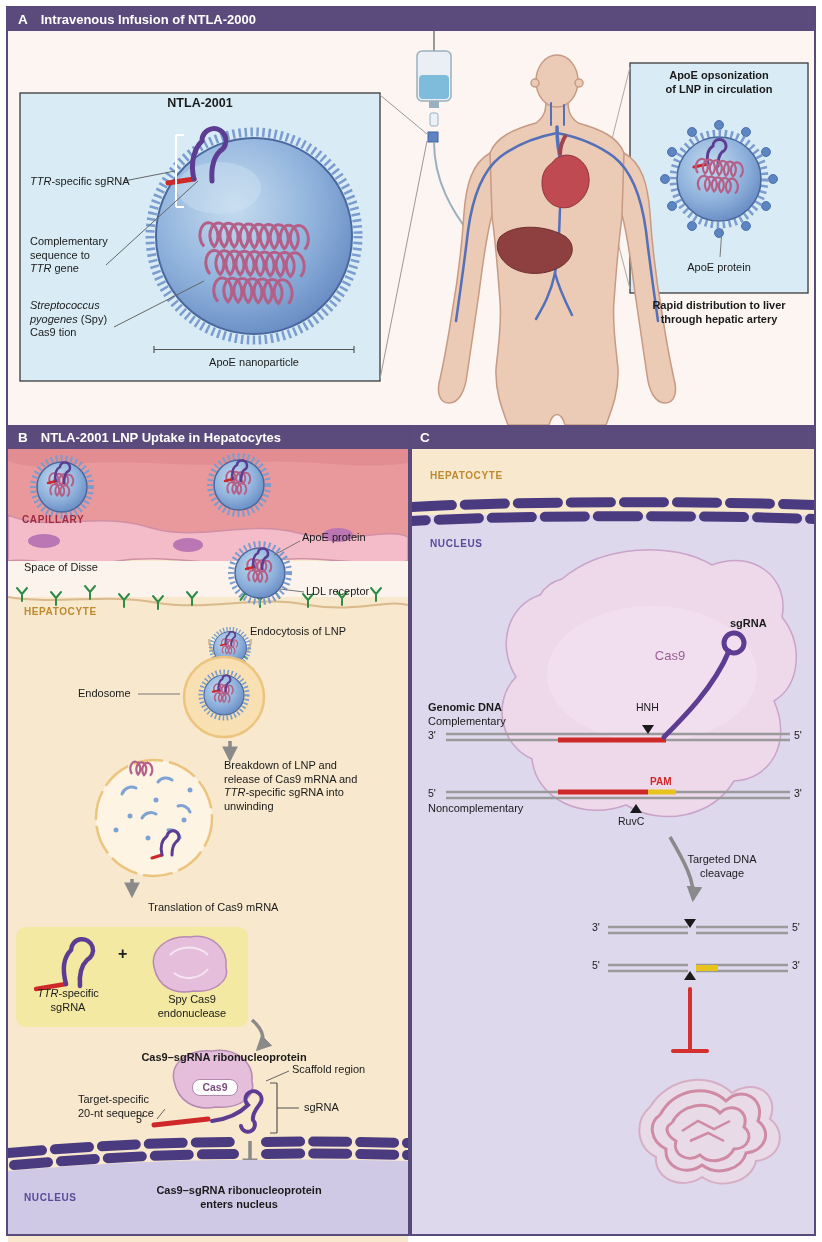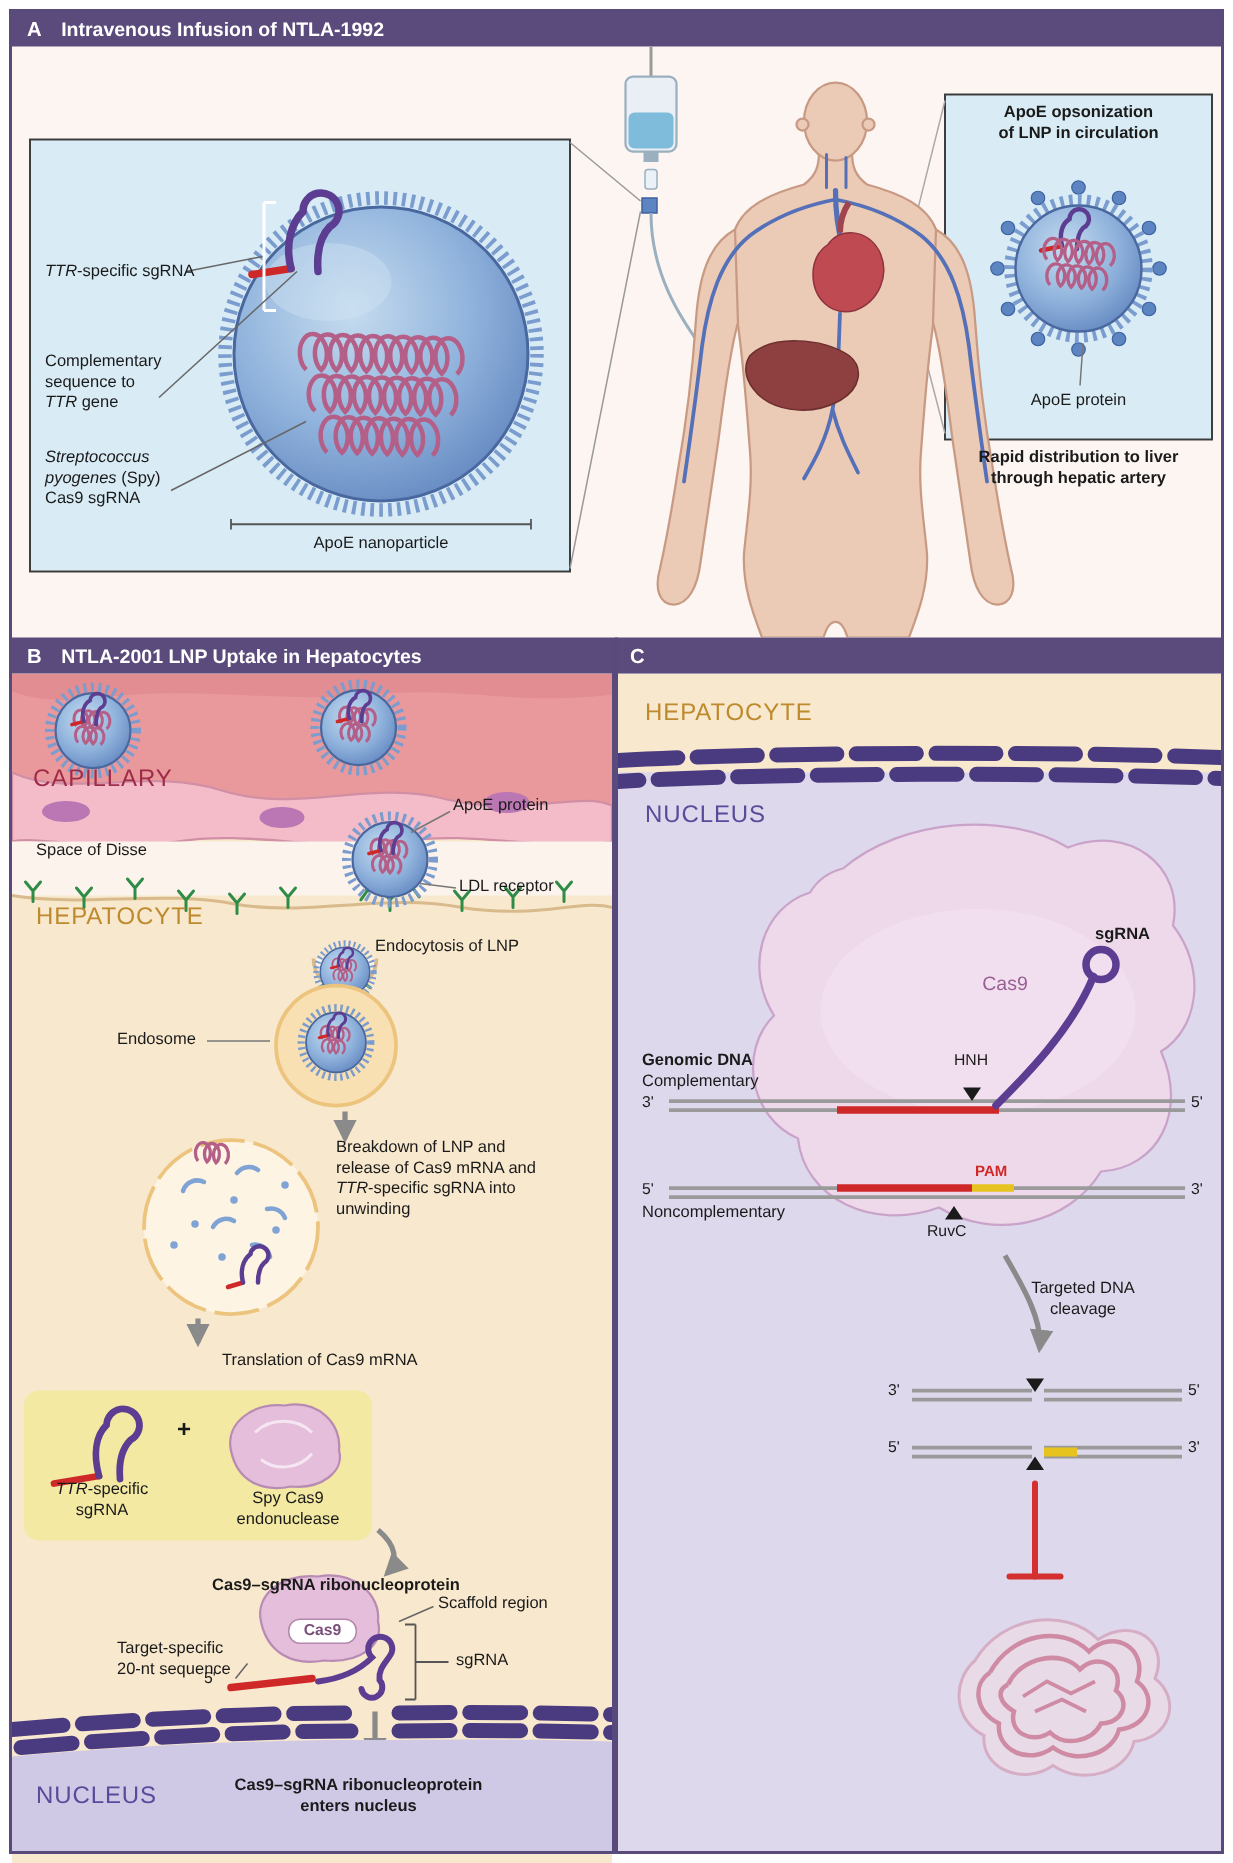--- a/index.html
+++ b/index.html
@@ -8,32 +8,32 @@
   .page{position:relative;width:822px;height:1242px;background:#fff;overflow:hidden}
   .frame{position:absolute;left:6px;top:6px;width:810px;height:1230px;border:2px solid #584a7a;pointer-events:none;z-index:9}
   .hdr{position:absolute;background:#5b4a7c;color:#fff;display:flex;align-items:center;padding-left:10px;font-size:13px;font-weight:bold;z-index:4}
   .hletter{margin-right:13px;font-size:13.5px}
   .panel{position:absolute;overflow:hidden}
   .panel>svg{position:absolute;left:0;top:0;z-index:2}
   .lbl{position:absolute;font-size:11px;line-height:13.5px;white-space:pre-line;z-index:3}
   .b{font-weight:bold}
   .ctr{text-align:center}
   .it{font-style:italic}
-  .region{font-weight:normal;font-size:16px;letter-spacing:.6px}
+  .region{font-weight:bold;font-size:10px;letter-spacing:.6px}
   .prime{font-size:10.5px}
   .pill{position:absolute;z-index:3;background:#fff;border:1px solid #b388ad;border-radius:8px;font-size:10.5px;font-weight:bold;color:#7c4f7c;text-align:center;line-height:15px;height:17px}
 </style>
 </head>
 <body>
 
 <div class="page">
 
   <div class="hdr" style="left:8px;top:8px;width:806px;height:23px">
     <span class="hletter">A</span>
-    <span>Intravenous Infusion of NTLA-1992</span>
+    <span>Intravenous Infusion of NTLA-2000</span>
   </div>
 
   <div class="panel" style="left:8px;top:31px;width:806px;height:394px;background:#fcf5f1">
     <svg width="806" height="394" viewBox="0 0 806 394">
       <defs>
         <radialGradient id="gA" cx="40%" cy="35%" r="75%">
           <stop offset="0%" stop-color="#c6dcef"></stop>
             <stop offset="55%" stop-color="#8fb2dc"></stop>
             <stop offset="100%" stop-color="#5f83bd"></stop>
         </radialGradient>
@@ -118,27 +118,28 @@
           <path d="M0,7 C-2,-1 0,-8 5,-11 a6.5,6.5 0 1 1 9,6 c-3,3 -4,8 -4,14" stroke="#5c3d91" stroke-width="3" fill="none" stroke-linecap="round"></path>
         </g>
         <g transform="translate(690,142)" stroke="#b45f87" stroke-width="2.2" fill="none">
           <path d="M0,0 a6,8 0 1 1 7,0.7 a6,8 0 1 1 7,0.7 a6,8 0 1 1 7,0.7 a6,8 0 1 1 7,0.7 a6,8 0 1 1 7,0.7 a6,8 0 1 1 7,0.7"></path>
           <path d="M2,17 a6,8 0 1 1 7,0.7 a6,8 0 1 1 7,0.7 a6,8 0 1 1 7,0.7 a6,8 0 1 1 7,0.7 a6,8 0 1 1 7,0.7"></path>
         </g>
         <path d="M714,198 L712,226" stroke="#777" stroke-width="1"></path>
       </g>
     </svg>
 
+    <div class="lbl b ctr" style="left:12px;top:66px;width:360px;font-size:12.5px">NTLA-2001</div>
     <div class="lbl" style="left:22px;top:144px"><span class="it">TTR</span><span>-specific sgRNA</span></div>
     <div class="lbl" style="left:22px;top:204px"><span>Complementary
 sequence to
 </span><span class="it">TTR</span><span> gene</span></div>
     <div class="lbl" style="left:22px;top:268px"><span class="it">Streptococcus
 pyogenes</span><span> (Spy)
-Cas9 sgRNA</span></div>
+Cas9 tion</span></div>
     <div class="lbl ctr" style="left:146px;top:325px;width:200px">ApoE nanoparticle</div>
     <div class="lbl b ctr" style="left:622px;top:38px;width:178px">ApoE opsonization
 of LNP in circulation</div>
     <div class="lbl ctr" style="left:622px;top:230px;width:178px">ApoE protein</div>
     <div class="lbl b ctr" style="left:622px;top:268px;width:178px">Rapid distribution to liver
 through hepatic artery</div>
   </div>
 
   <div class="hdr" style="left:8px;top:425px;width:400px;height:24px">
     <span class="hletter">B</span>

